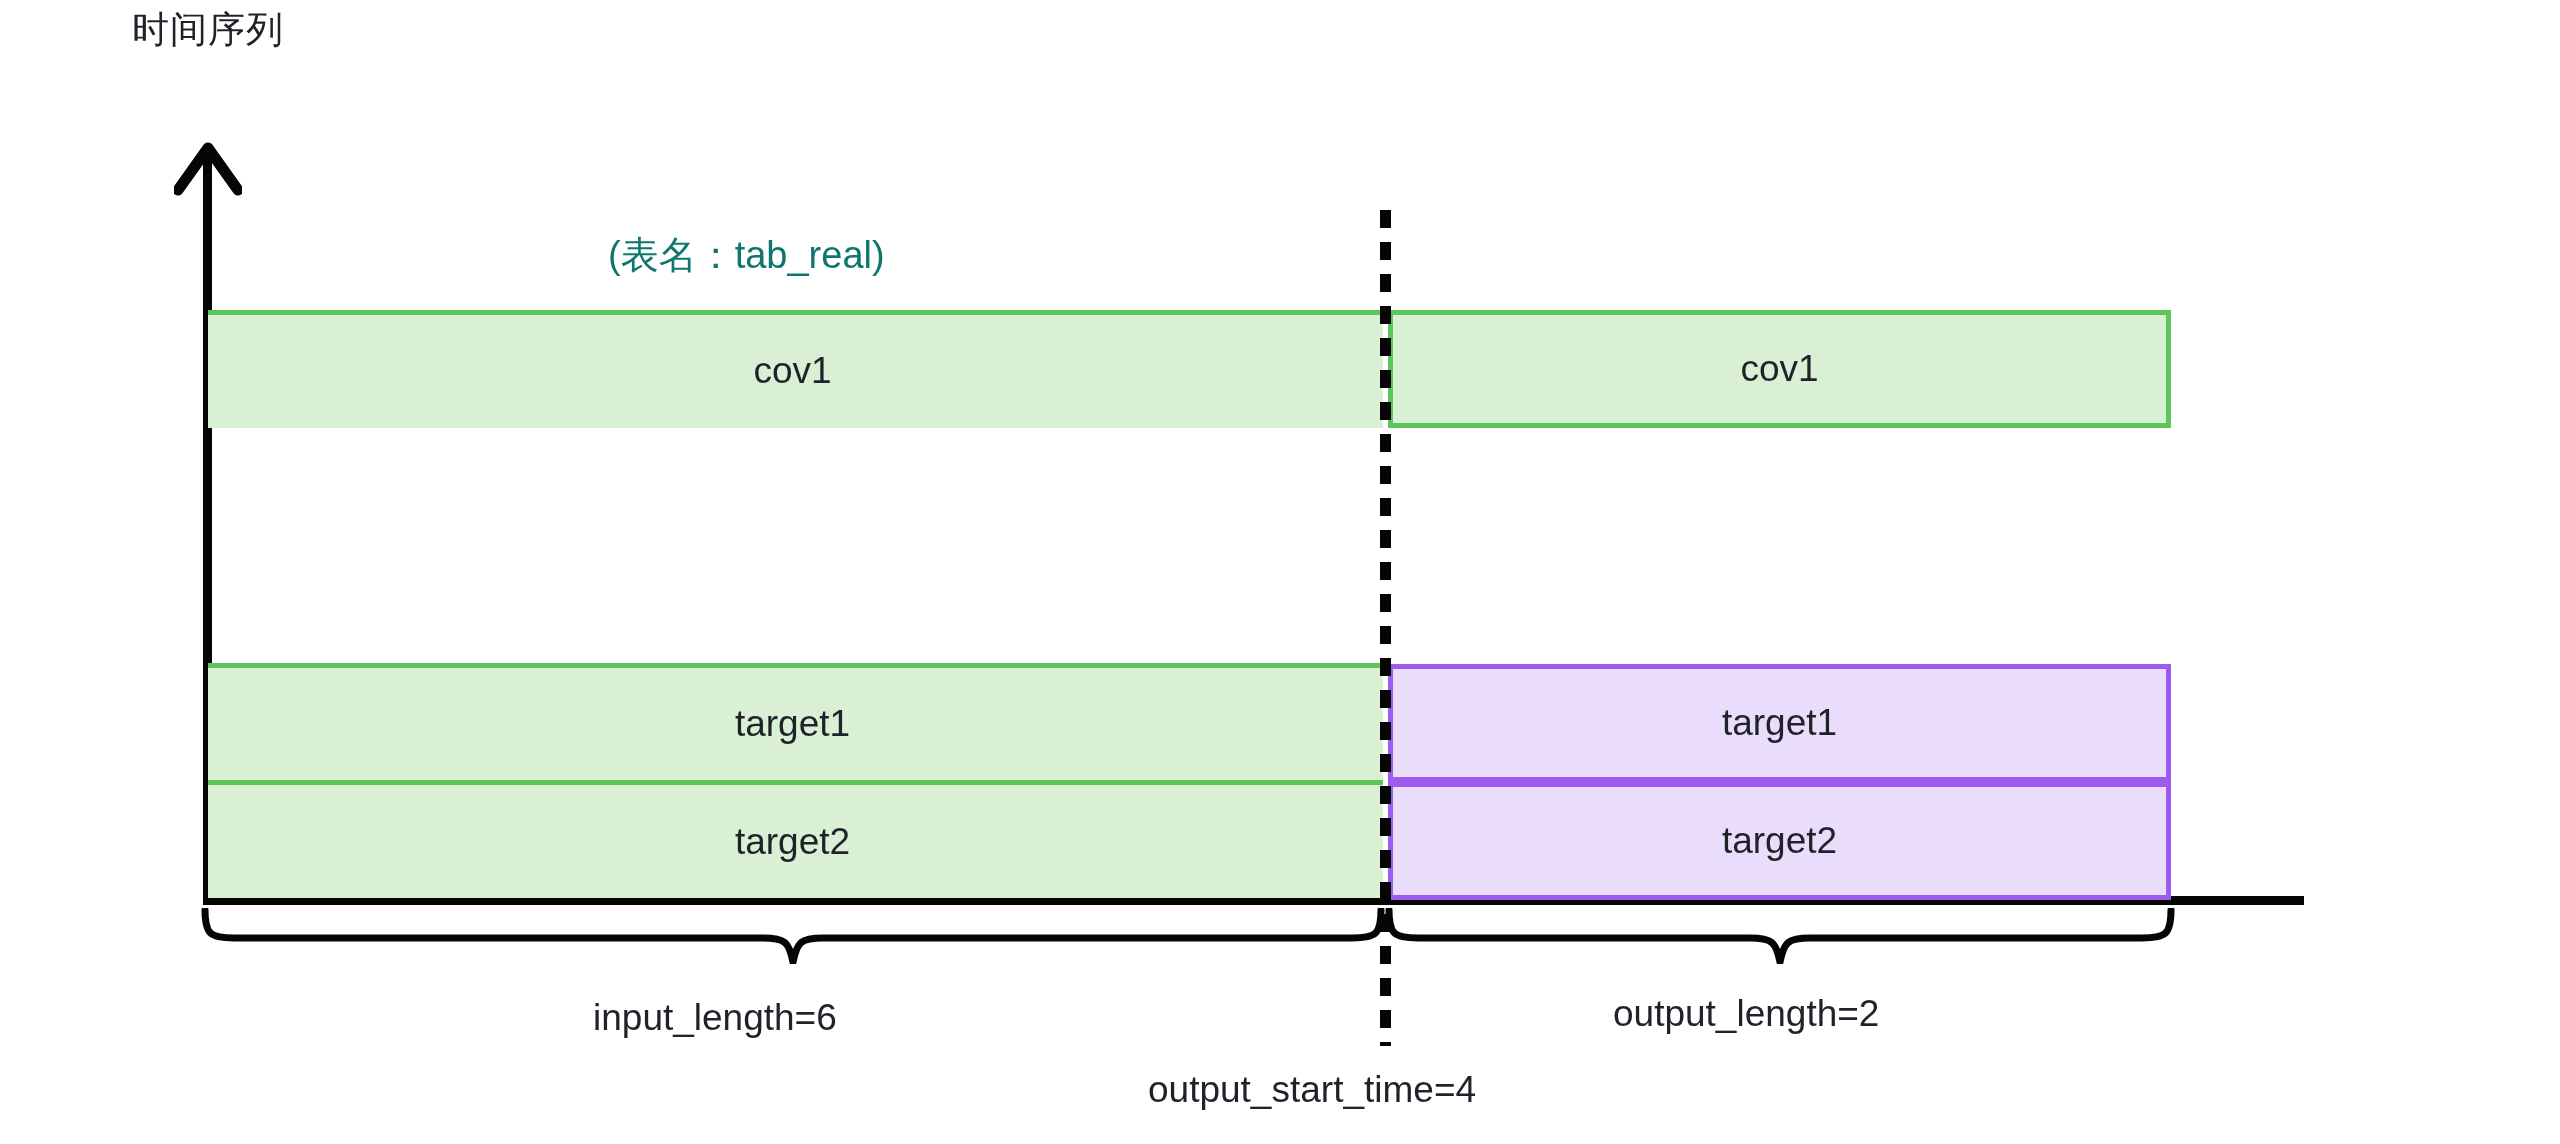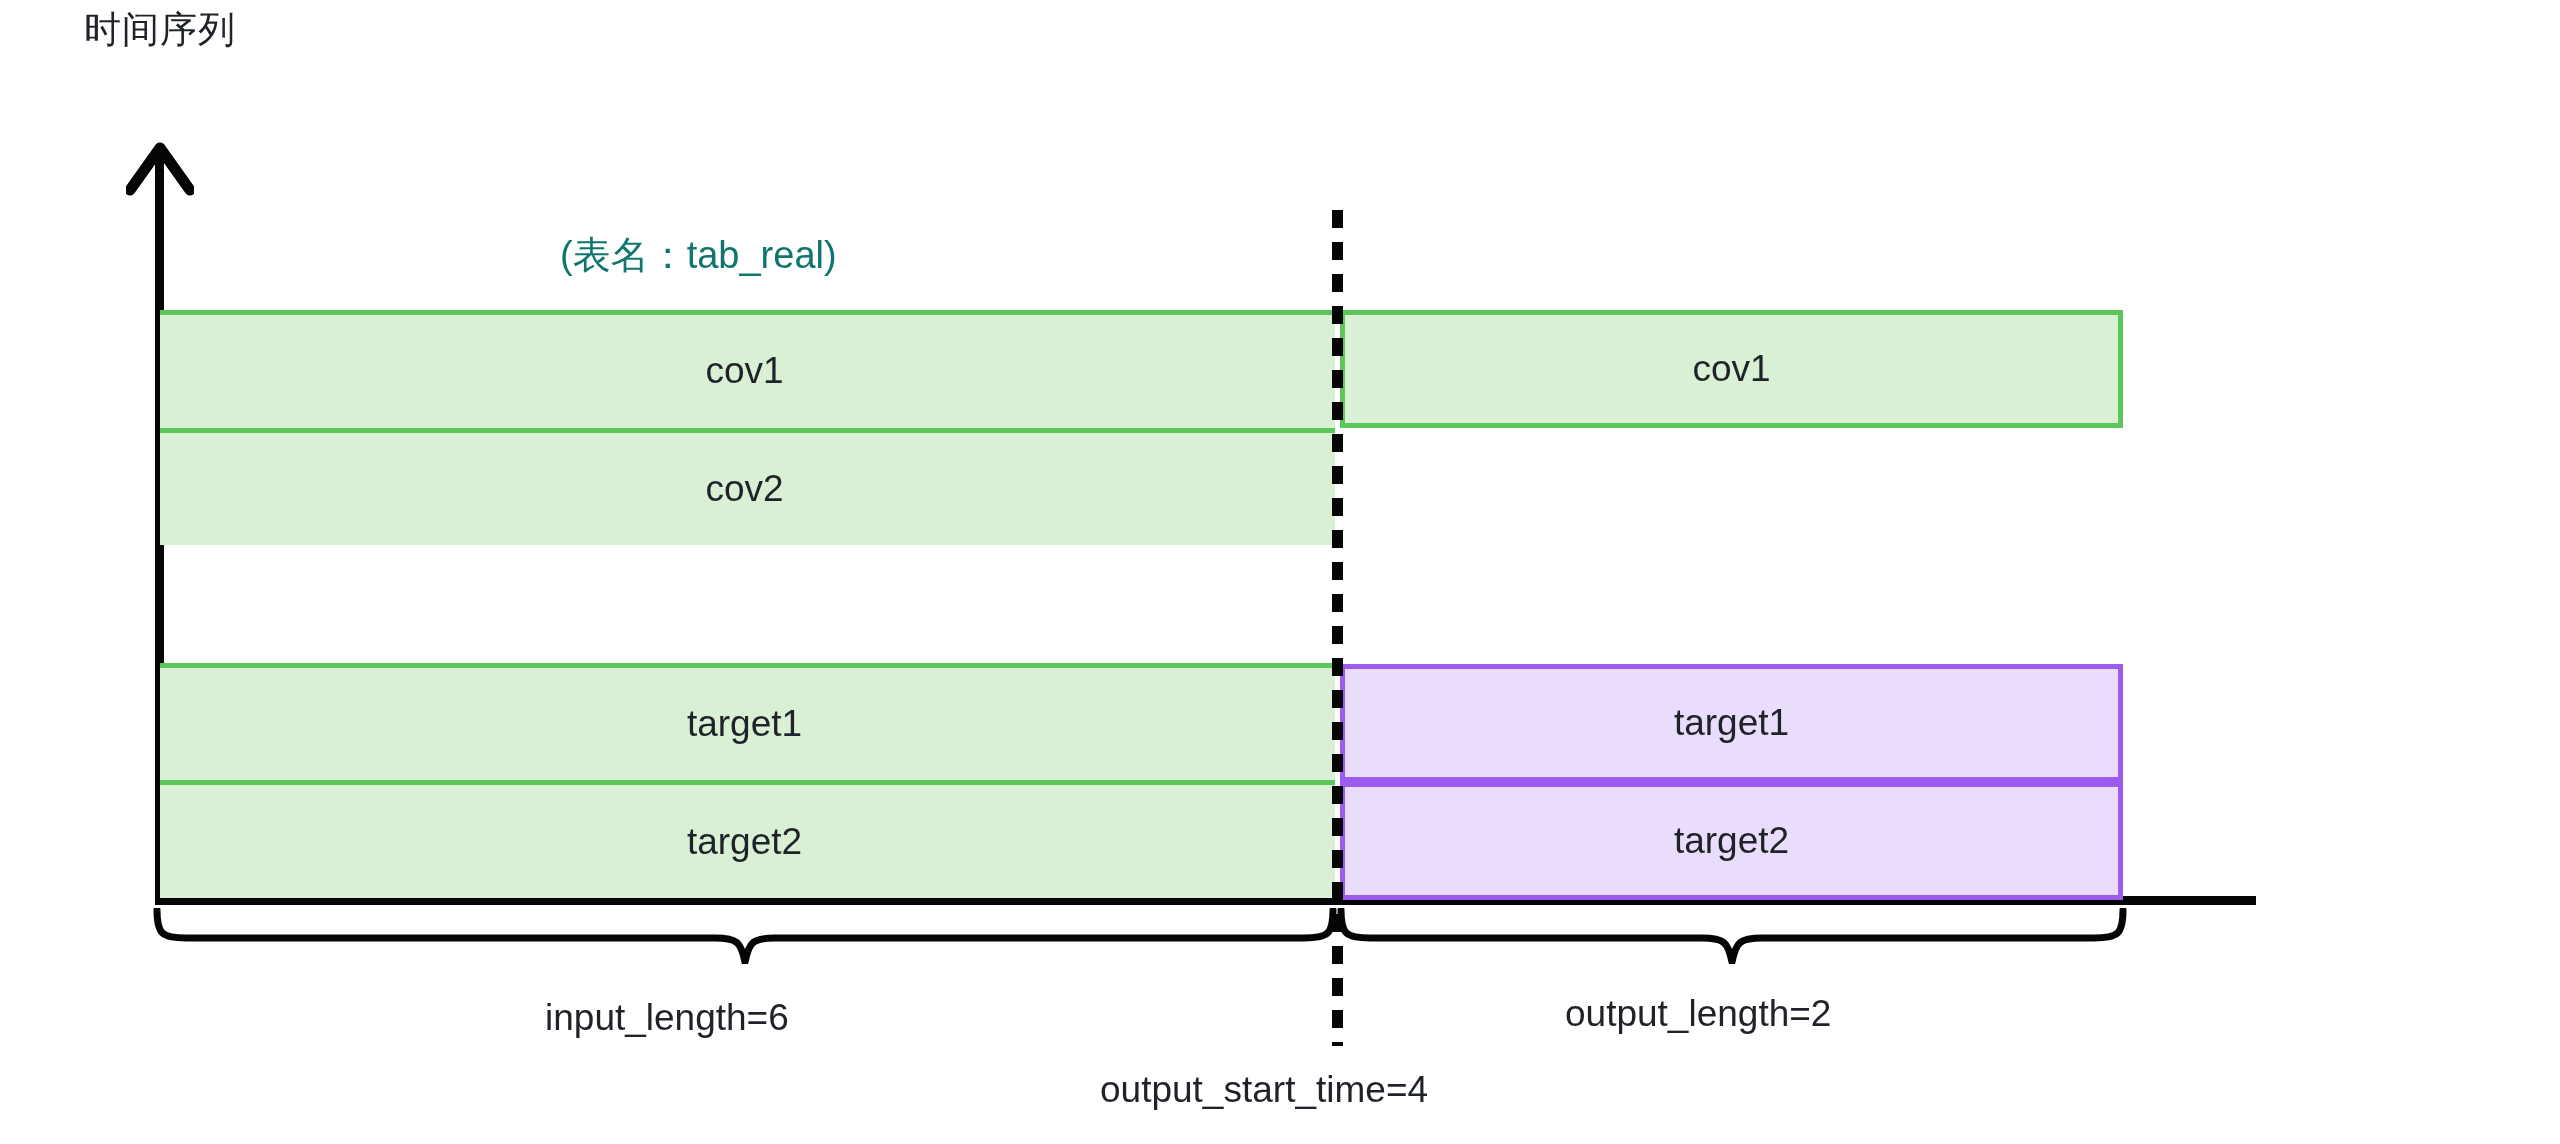--- a/index.html
+++ b/index.html
@@ -11,20 +11,21 @@
   body {
     font-family: "Liberation Sans", "DejaVu Sans", sans-serif;
     color: #1f2329;
   }
   #canvas {
     position: relative;
     width: 2256px;
     height: 1144px;
     background: #ffffff;
     overflow: hidden;
+    margin-left: 48px;
   }
   .abs { position: absolute; }
 
   
   #chart-title {
     left: 84px;
     top: 8px;
     font-size: 37px;
     line-height: 44px;
     letter-spacing: 1px;
@@ -183,23 +184,20 @@
     <path d="M10 6 L58 32 L10 58" fill="none" stroke="#050505" stroke-width="11" stroke-linecap="round" stroke-linejoin="round"></path>
   </svg>
   <div class="abs" id="x-axis-label">时间</div>
 
   <div class="abs" id="table-name-caption">(表名：tab_real)</div>
 
   <div class="abs" id="history-block">
     <div class="hist-row" style="top:0px">
       <span class="row-label">cov1</span>
     </div>
-    <div class="hist-row" style="top:117.6px">
-      <span class="row-label">cov2</span>
-    </div>
     <div class="hist-row" style="top:352.8px">
       <span class="row-label">target1</span>
     </div>
     <div class="hist-row" style="top:470.4px">
       <span class="row-label">target2</span>
     </div>
   </div>
 
   <div class="fc-box fc-green" id="fc-cov1">
     <span class="row-label">cov1</span>

